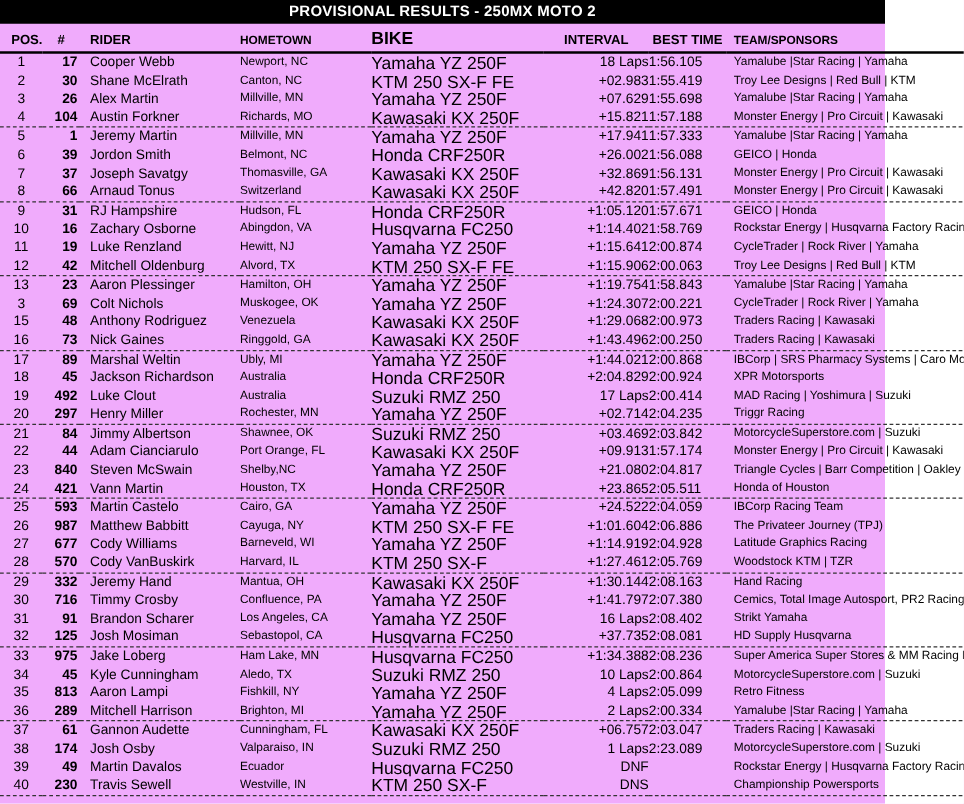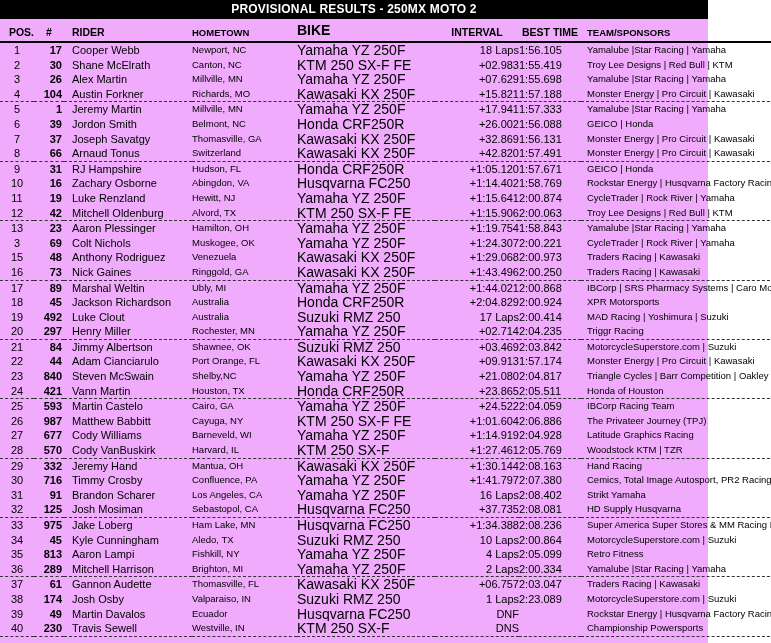--- a/index.html
+++ b/index.html
@@ -560,21 +560,21 @@
           <td class="c-int">2 Laps</td>
           <td class="c-best">2:00.334</td>
           <td class="c-team">
             <span class="team-clip">Yamalube |Star Racing | Yamaha</span>
           </td>
         </tr>
         <tr>
           <td class="c-pos">37</td>
           <td class="c-num">61</td>
           <td class="c-rider">Gannon Audette</td>
-          <td class="c-town">Thomasville, FL</td>
+          <td class="c-town">Cunningham, FL</td>
           <td class="c-bike">Kawasaki KX 250F</td>
           <td class="c-int">+06.757</td>
           <td class="c-best">2:03.047</td>
           <td class="c-team">
             <span class="team-clip">Traders Racing | Kawasaki</span>
           </td>
         </tr>
         <tr>
           <td class="c-pos">38</td>
           <td class="c-num">174</td>

